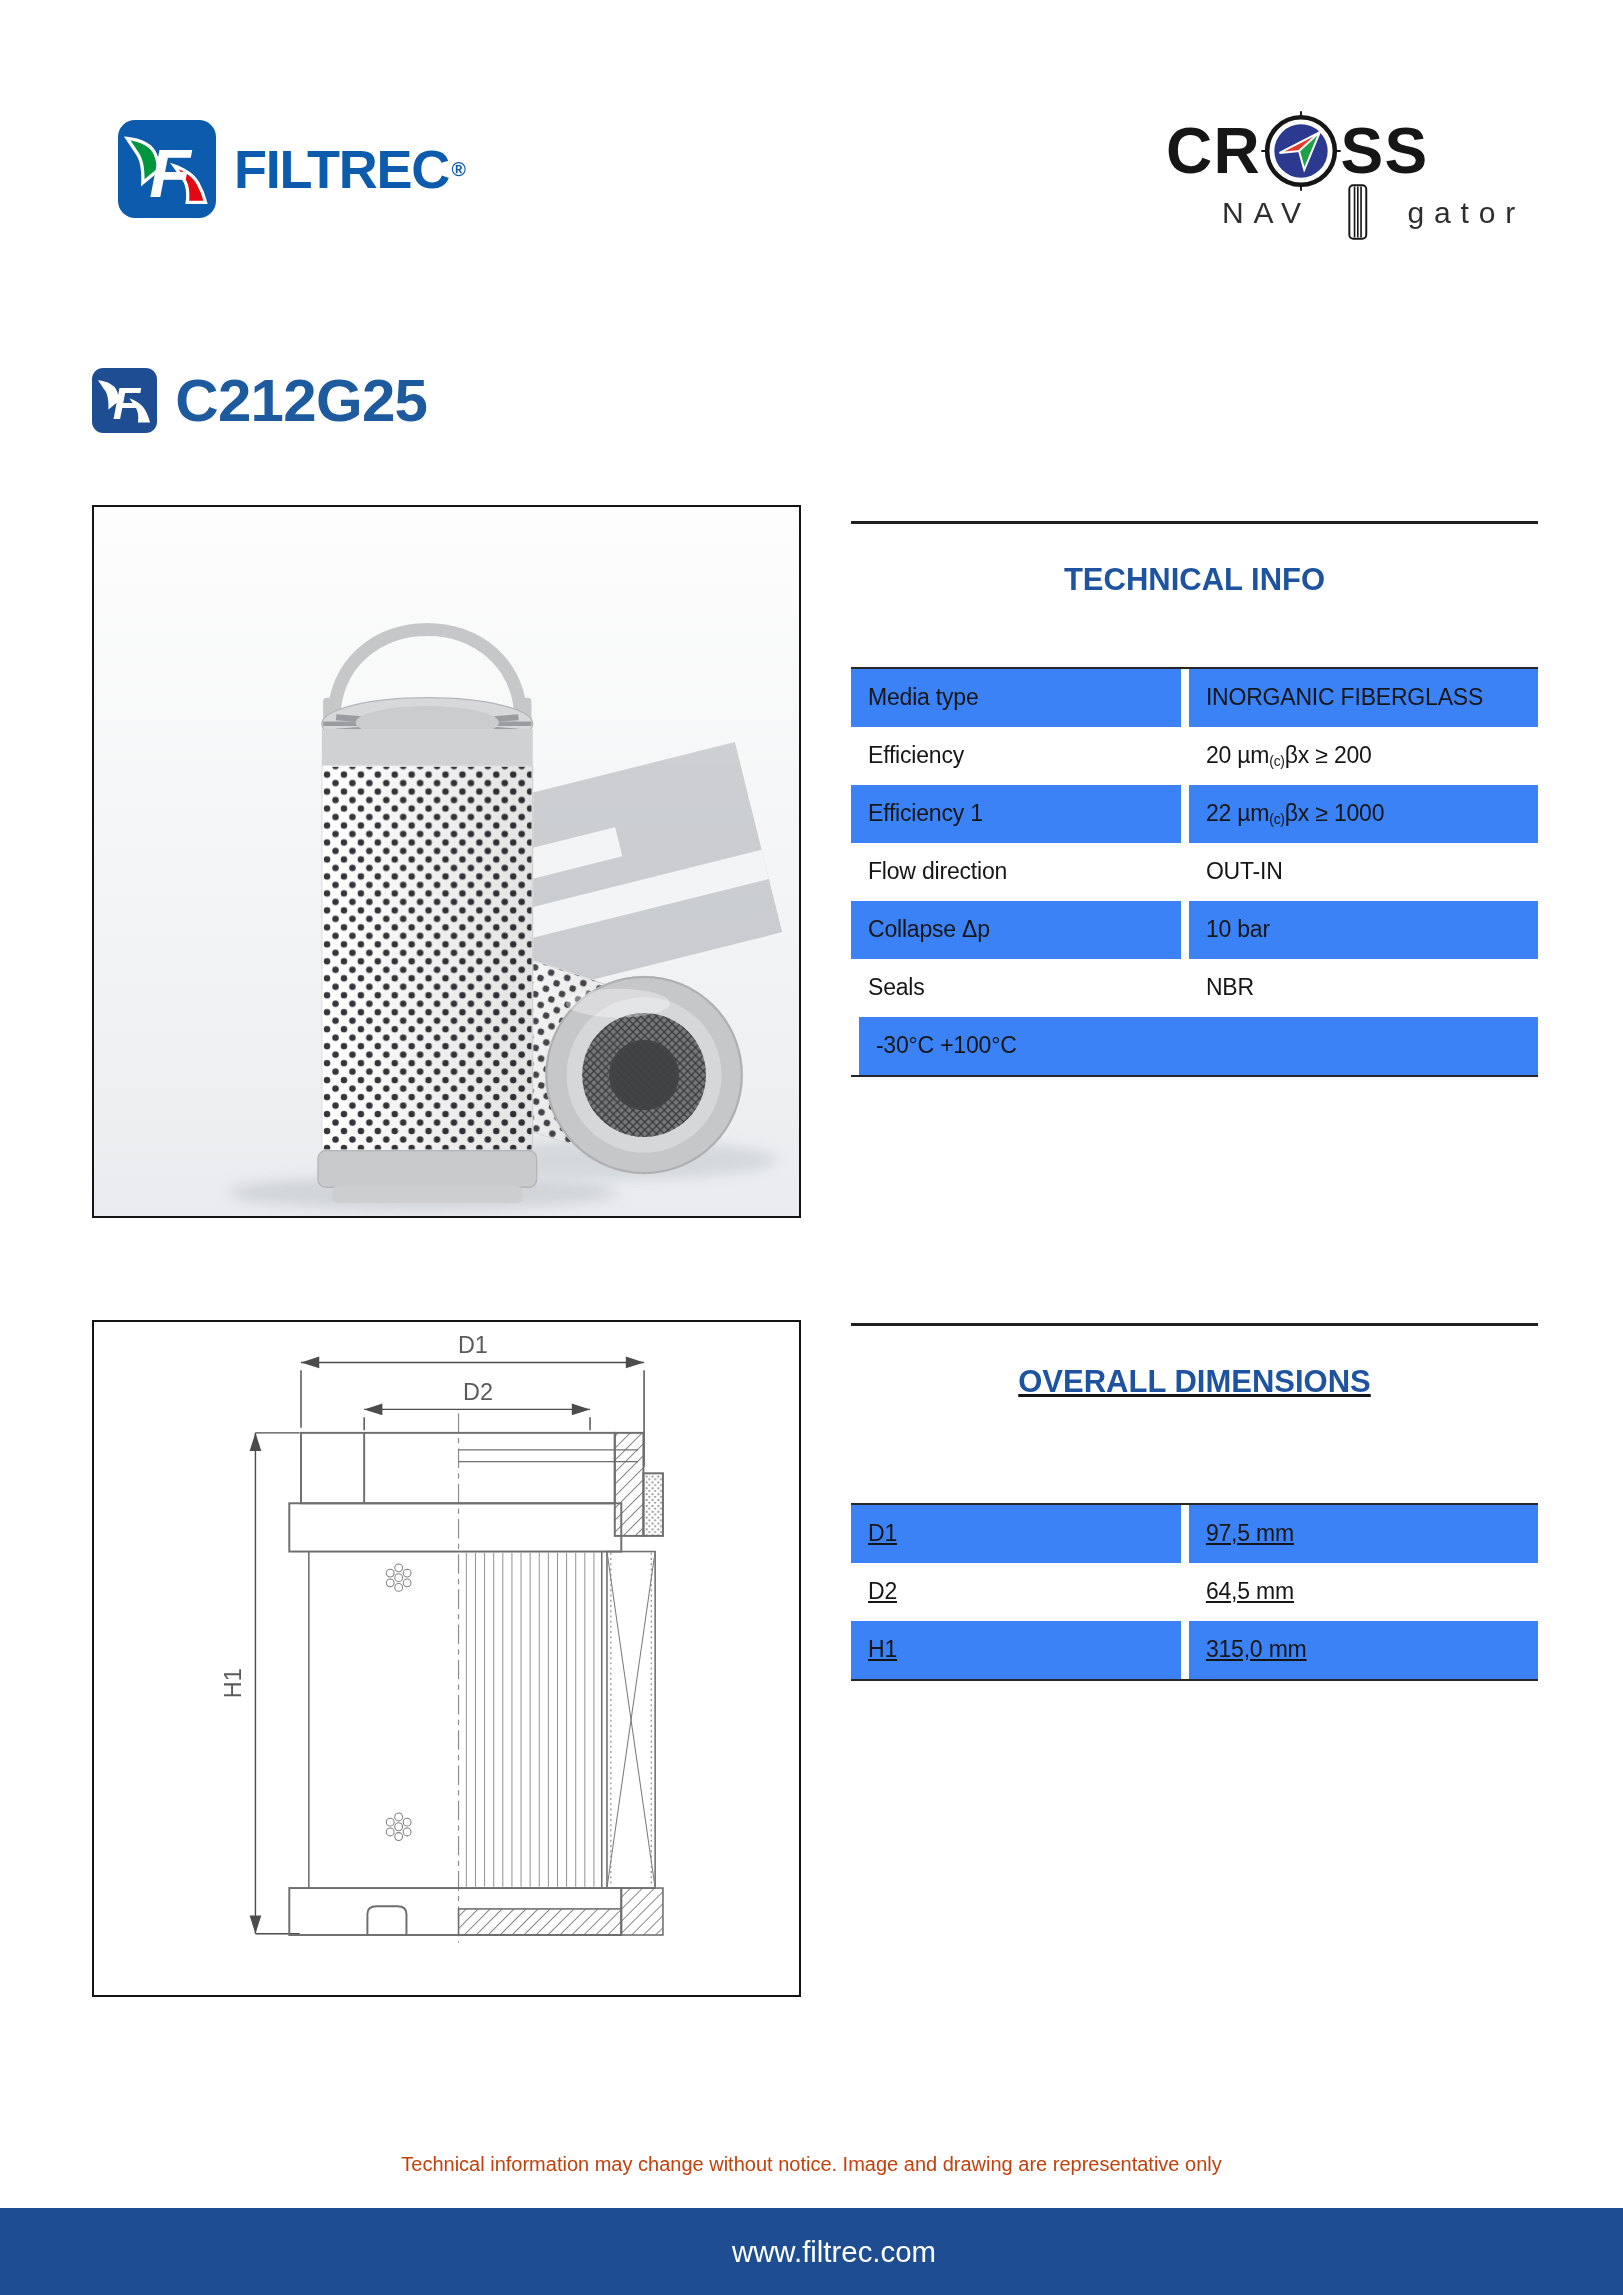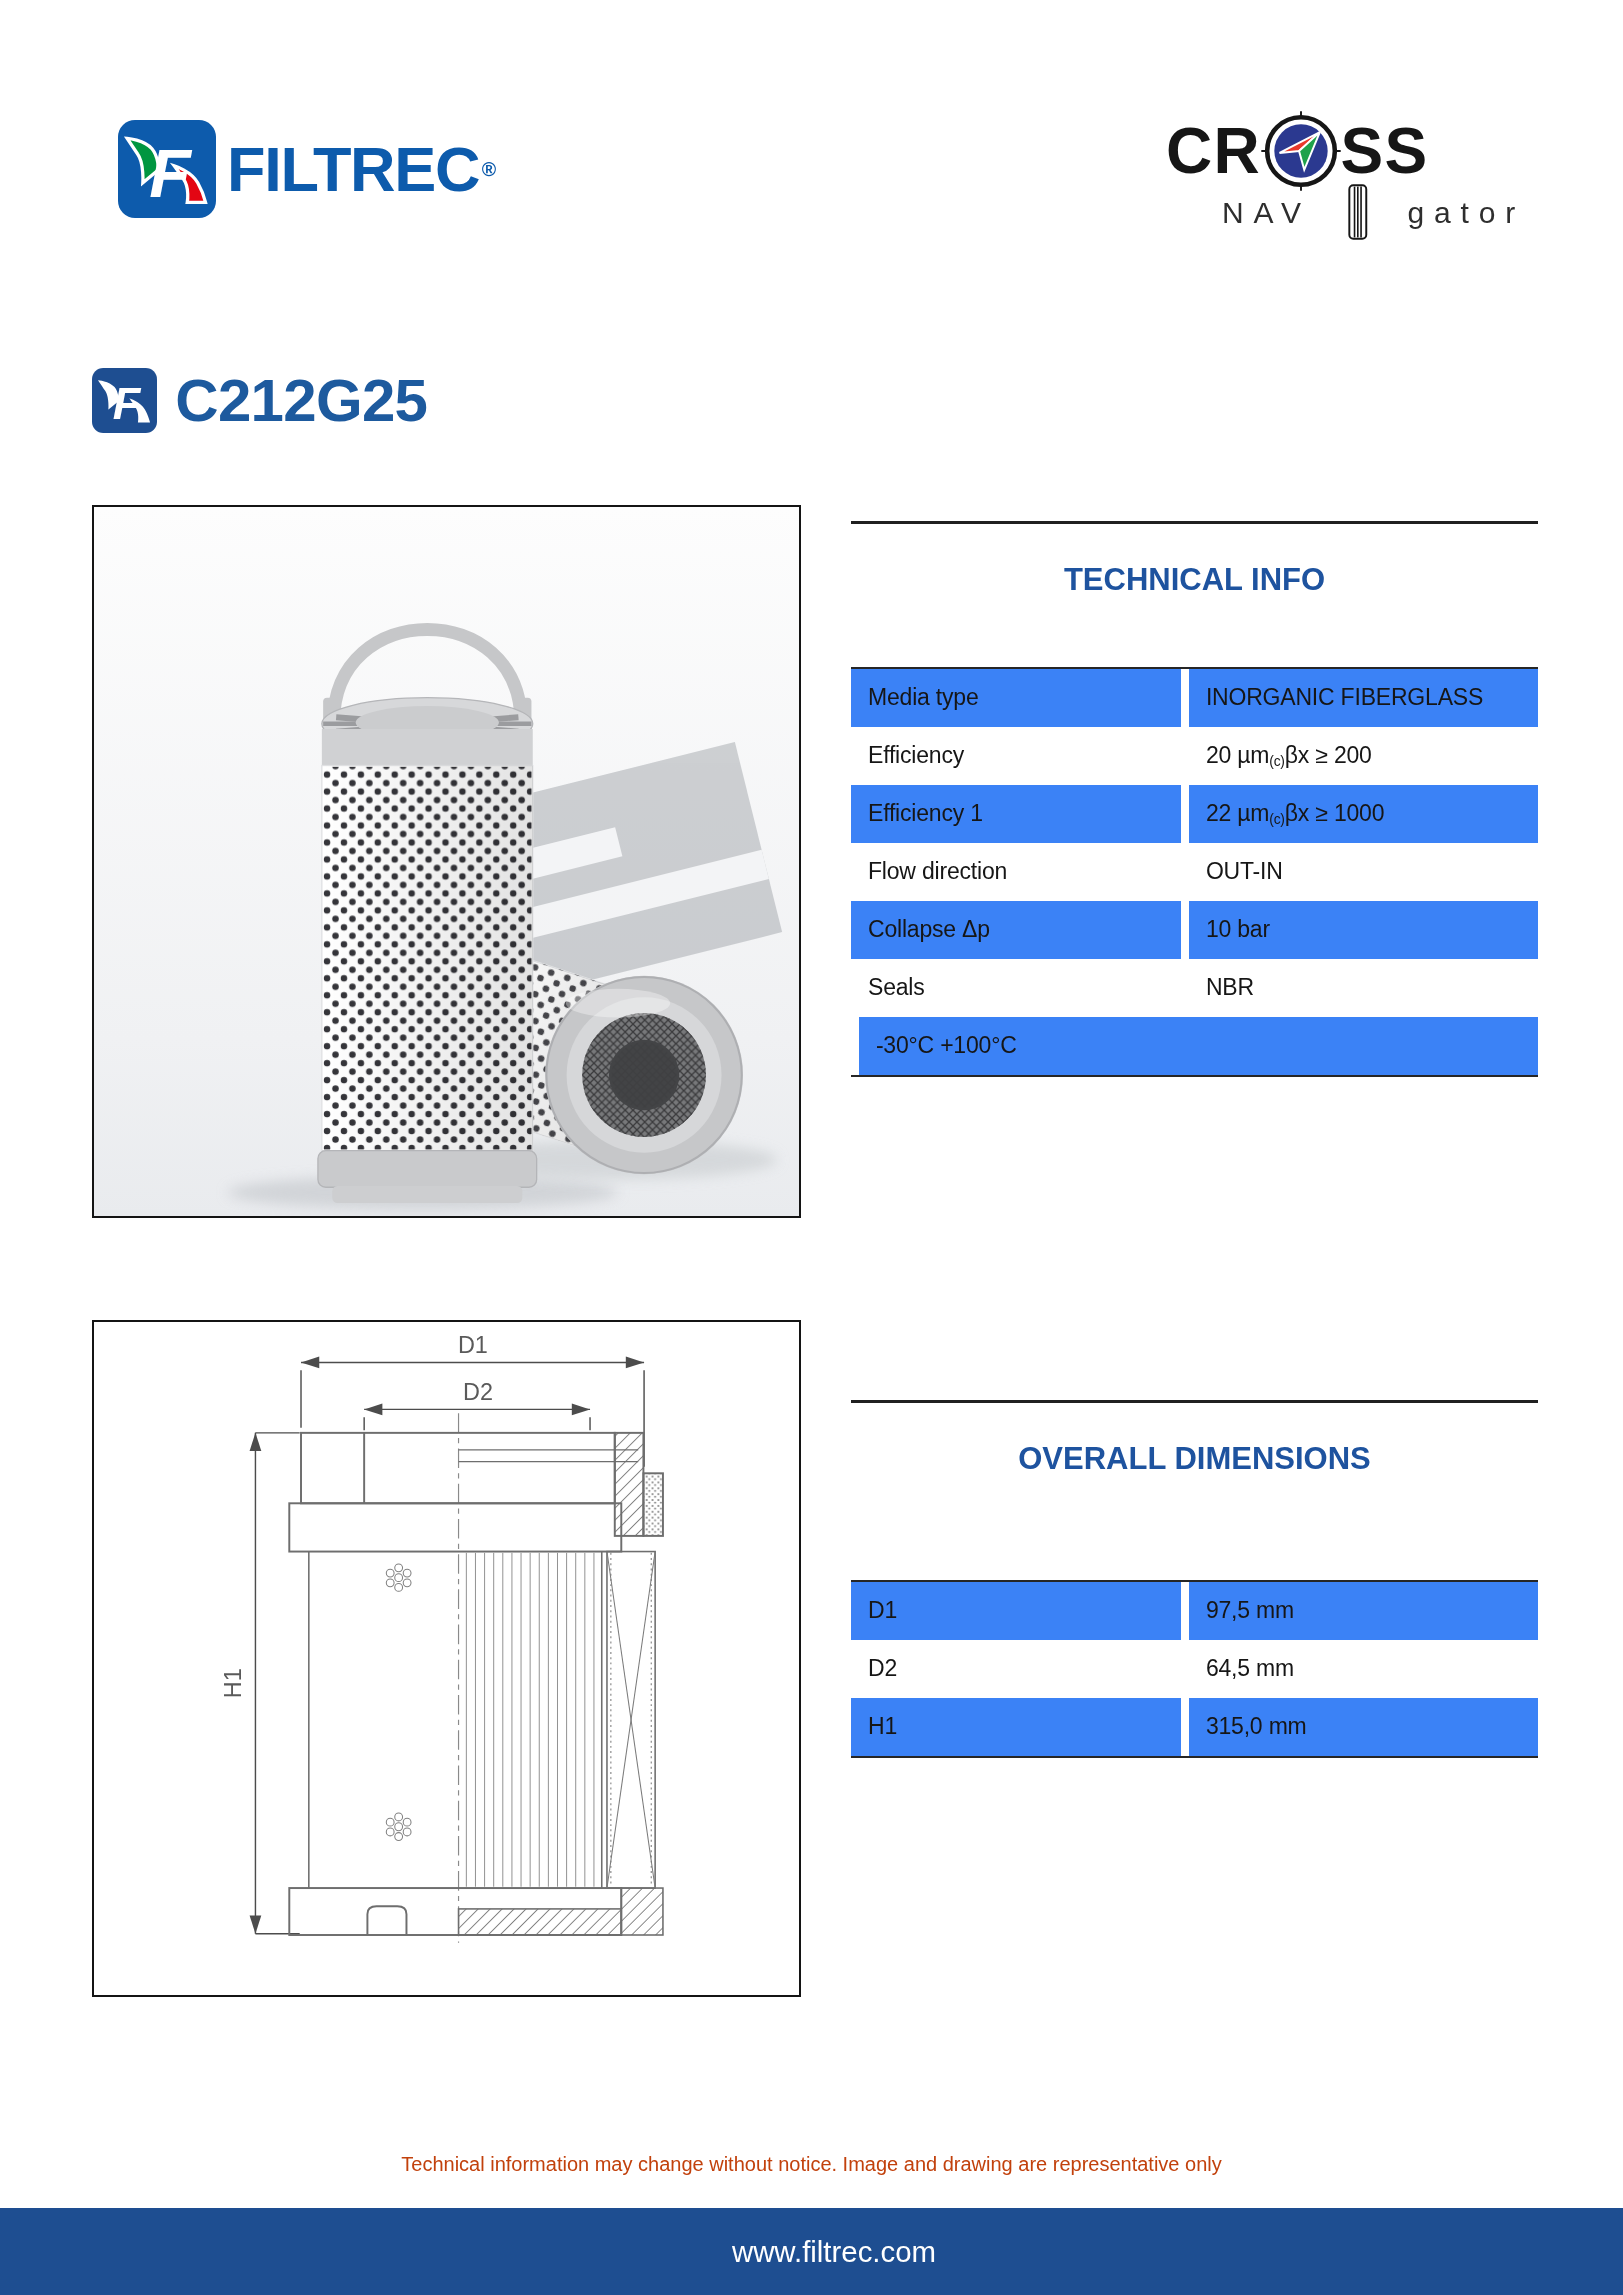--- a/index.html
+++ b/index.html
@@ -3,21 +3,21 @@
 <meta charset="utf-8">
 <style>
   * { margin:0; padding:0; box-sizing:border-box; }
   html,body { background:#ffffff; }
   body { font-family:"Liberation Sans", sans-serif; color:#151515; }
   .page { position:relative; width:1623px; height:2295px; background:#ffffff; overflow:hidden; }
 
   
   .filtrec-logo { position:absolute; left:118px; top:120px; display:flex; align-items:center; }
   .filtrec-logo svg { display:block; }
-  .filtrec-word { font-size:63px; font-weight:bold; letter-spacing:-1.3px; color:#0d5bac; margin-left:11px; }
+  .filtrec-word { font-size:54px; font-weight:bold; letter-spacing:-1.3px; color:#0d5bac; margin-left:18px; }
   .filtrec-reg { font-size:19.6px; font-weight:bold; color:#0d5bac; vertical-align:38px; margin-left:2.6px; }
 
   .cross-logo { position:absolute; right:98px; top:110px; text-align:left; }
   .cross-line1 { display:flex; align-items:center; font-size:64px; font-weight:700; color:#161616; letter-spacing:1.3px; line-height:1; }
   .cross-line1 svg { margin:0 -1.3px; display:block; }
   .cross-line2 { margin-top:-7.9px; padding-left:56px; font-size:30px; font-weight:400; color:#2e2e2e; letter-spacing:9.8px; display:flex; align-items:flex-end;gap:36px; }
   .cross-line2 svg { display:block; margin:0 3.9px -10.5px 1.3px; }
 
   
   .title-row { position:absolute; left:92px; top:366px; display:flex; align-items:center; }
@@ -26,21 +26,21 @@
 
   
   .img-box { position:absolute; left:92px; width:709px; border:2px solid #141414; background:#ffffff; }
   .photo-box { top:505px; height:713px; }
   .drawing-box { top:1320px; height:677px; }
   .img-box svg { display:block; width:100%; height:100%; }
 
   
   .panel { position:absolute; left:851px; width:687px;margin-top:16px; }
   .panel-1 { top:505px; }
-  .panel-2 { top:1384px; }
+  .panel-2 { top:1307px;text-decoration:underline; }
   .rule { height:2.6px; background:#202020; }
   .panel-title { margin-top:37px; height:37px; line-height:37px; text-align:center; font-size:31px; font-weight:bold; color:#1e539f; }
   .data-table { border-top:2.6px solid #262626; border-bottom:2.6px solid #262626; }
   .tt { margin-top:69px; }
   .dt { margin-top:103px; }
   .trow { display:flex; height:58px; }
   .tcell { display:flex; align-items:center; padding-left:17px; font-size:23px; color:#161616; letter-spacing:-0.2px; }
   .tlabel { width:330px; }
   .tgap { width:7.9px; background:#ffffff; }
   .tvalue { flex:1; }

